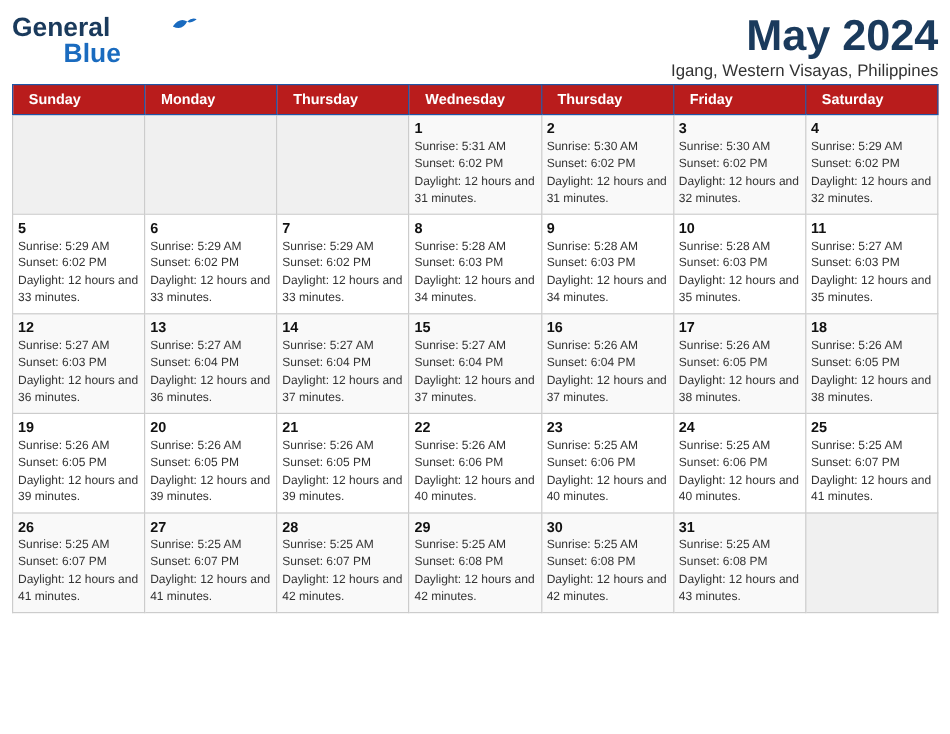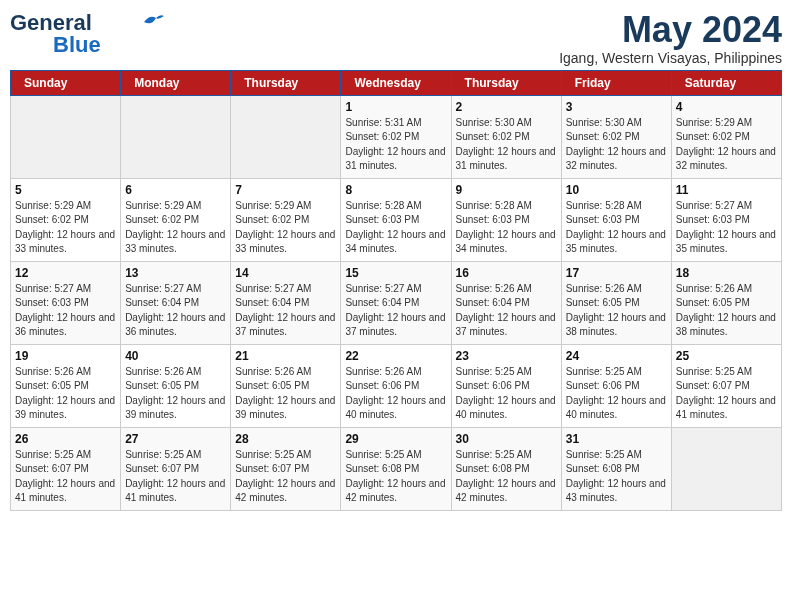--- a/index.html
+++ b/index.html
@@ -190,21 +190,21 @@
           <div class="day-number">18</div>
           <div class="day-info">Sunrise: 5:26 AM<br>Sunset: 6:05 PM<br>Daylight: 12 hours and 38 minutes.</div>
         </td>
       </tr>
       <tr>
         <td>
           <div class="day-number">19</div>
           <div class="day-info">Sunrise: 5:26 AM<br>Sunset: 6:05 PM<br>Daylight: 12 hours and 39 minutes.</div>
         </td>
         <td>
-          <div class="day-number">40</div>
+          <div class="day-number">20</div>
           <div class="day-info">Sunrise: 5:26 AM<br>Sunset: 6:05 PM<br>Daylight: 12 hours and 39 minutes.</div>
         </td>
         <td>
           <div class="day-number">21</div>
           <div class="day-info">Sunrise: 5:26 AM<br>Sunset: 6:05 PM<br>Daylight: 12 hours and 39 minutes.</div>
         </td>
         <td>
           <div class="day-number">22</div>
           <div class="day-info">Sunrise: 5:26 AM<br>Sunset: 6:06 PM<br>Daylight: 12 hours and 40 minutes.</div>
         </td>

